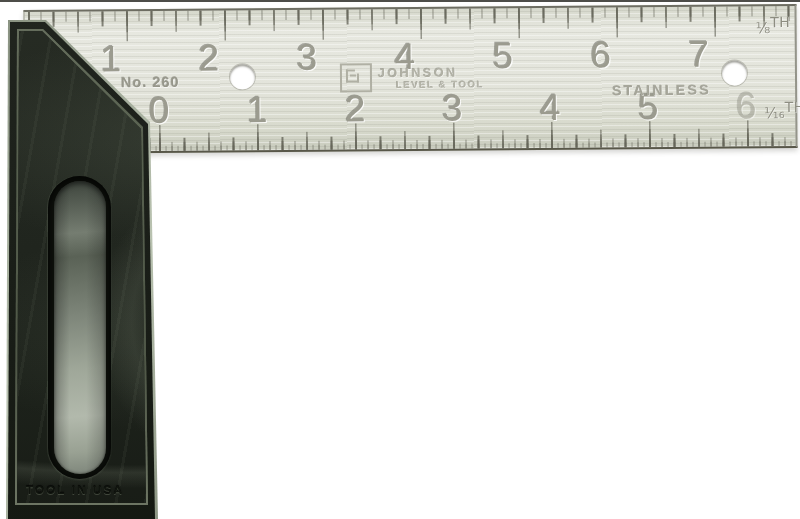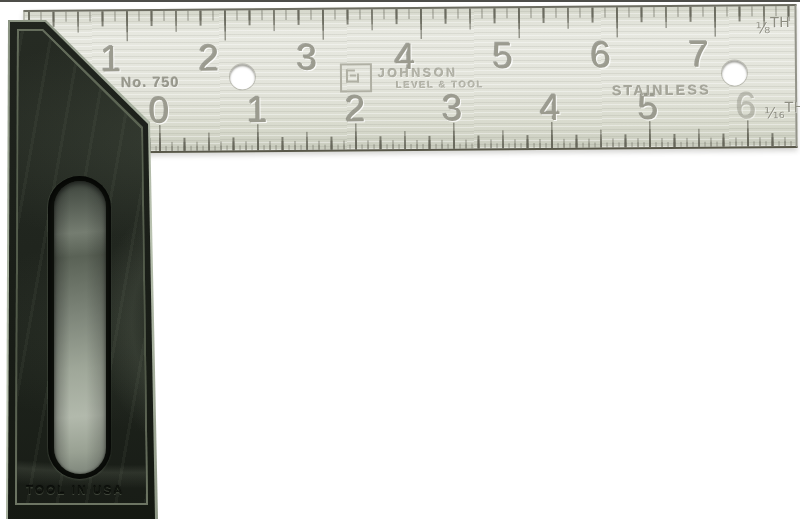--- a/index.html
+++ b/index.html
@@ -119,21 +119,21 @@
     <span class="num" style="left:657px;top:30px">7</span>
 
     <span class="num" style="left:117px;top:82px">0</span>
     <span class="num" style="left:215px;top:82px">1</span>
     <span class="num" style="left:313px;top:82px">2</span>
     <span class="num" style="left:410px;top:82px">3</span>
     <span class="num" style="left:508px;top:82px">4</span>
     <span class="num" style="left:606px;top:82px">5</span>
     <span class="num" style="left:704px;top:82px;opacity:.55">6</span>
 
-    <span class="engrave model">No. 750</span>
+    <span class="engrave model">No. 260</span>
     <div class="logo"></div>
     <span class="engrave brand1">JOHNSON</span>
     <span class="engrave brand2">LEVEL &amp; TOOL</span>
     <span class="engrave stainless">STAINLESS</span>
 
     <span class="edge-mark em-top"><span>⅛</span><span class="suf">TH</span></span>
     <span class="edge-mark em-bottom"><span>¹⁄₁₆</span><span class="suf">TH</span></span>
 
     <div class="hole hole1"></div>
     <div class="hole hole2"></div>

